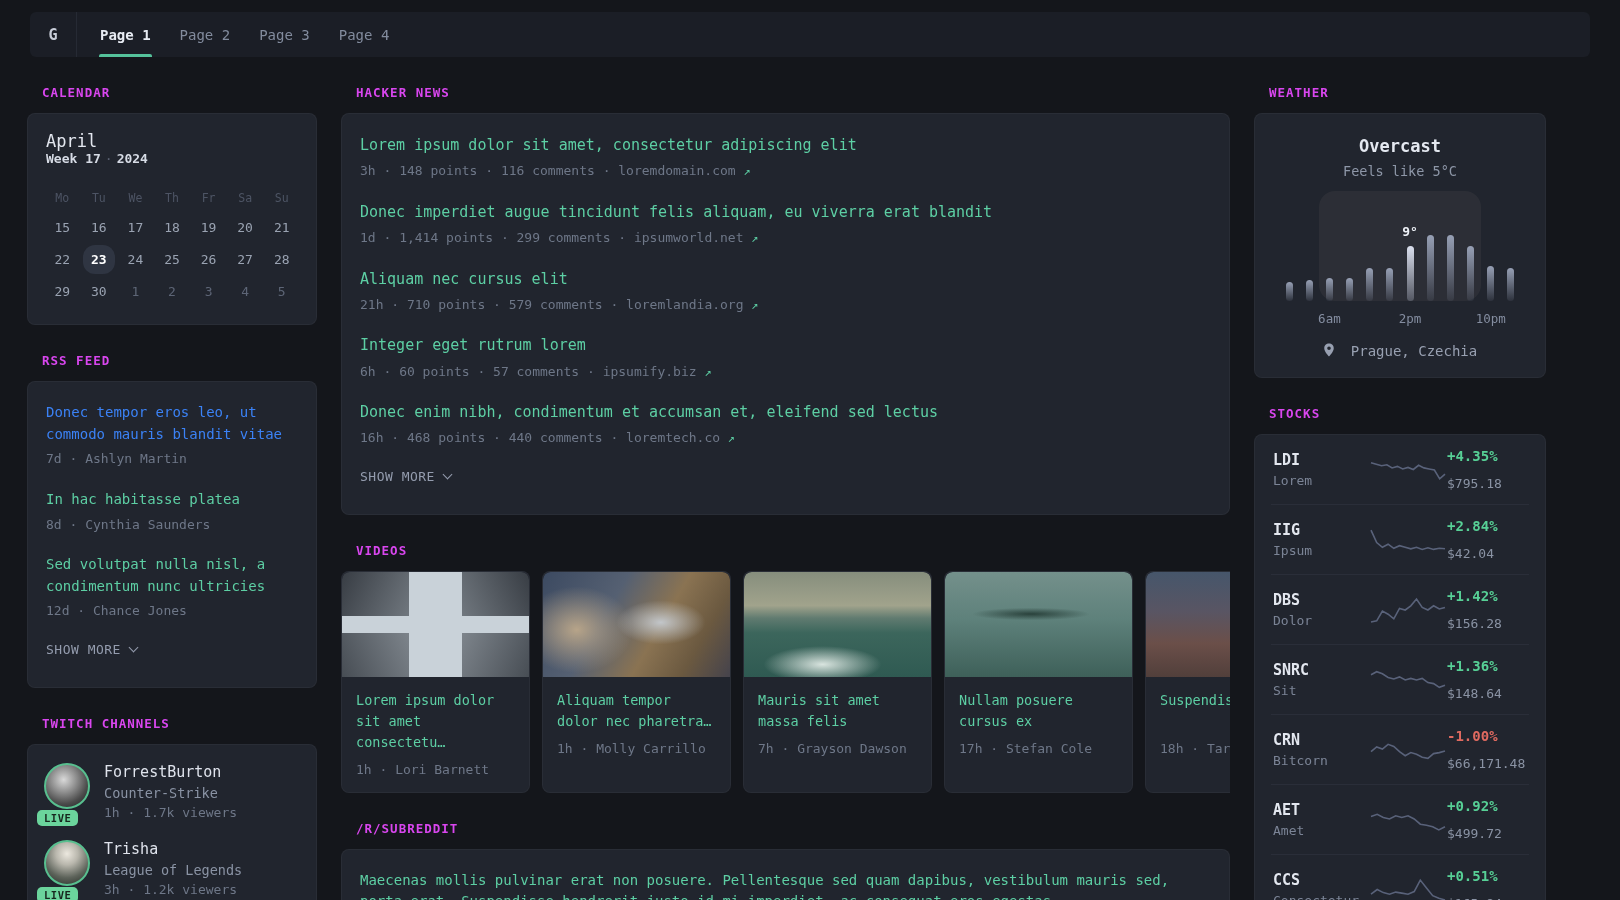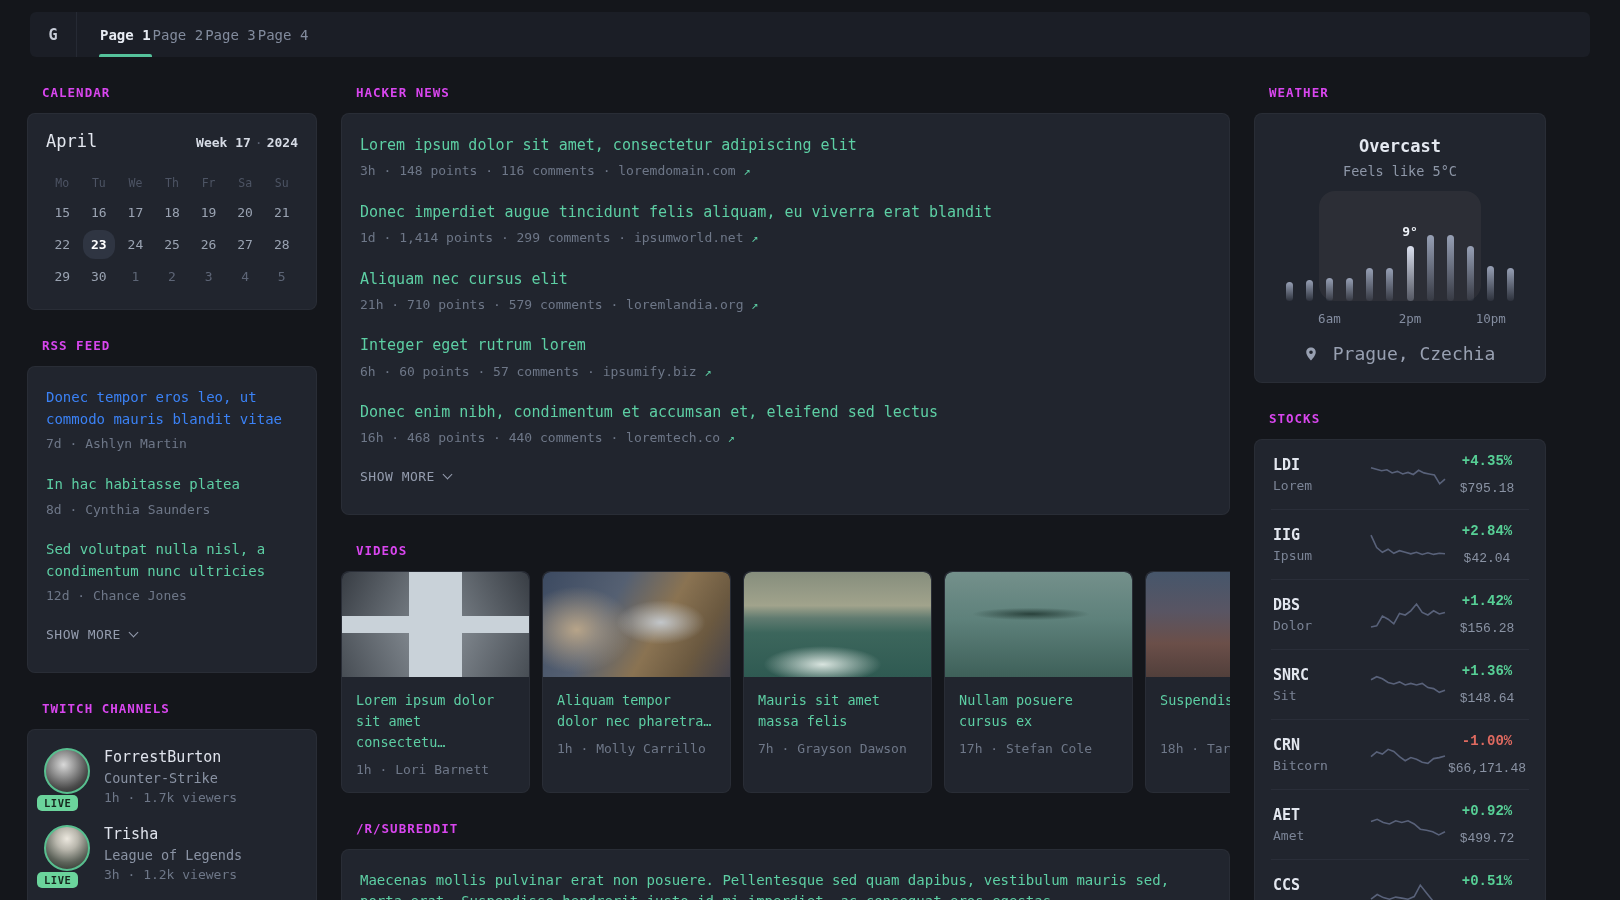--- a/index.html
+++ b/index.html
@@ -14,21 +14,21 @@
   .nav {
     margin:12px 30px 0 30px; height:45px; width:1560px;
     background:#1b1e26; border-radius:6px;
     display:flex; align-items:stretch;
   }
   .nav-logo {
     width:47px; display:flex; align-items:center; justify-content:center;
     font-weight:bold; font-size:15px; color:#c9ced9;
     border-right:1px solid #262a34;
   }
-  .nav-tabs { display:flex; align-items:stretch; padding-left:22px; }
+  .nav-tabs { display:flex; align-items:stretch; padding-left:22px; gap:27px; }
   .tab {
     background:none; border:none; cursor:pointer; position:relative;
     font-family:inherit; font-size:14px; color:#828b9d;
     display:flex; align-items:center; padding:0 1px;
   }
   .tab.active { color:#e8ecf3; font-weight:bold; }
   .tab.active::after {
     content:""; position:absolute; left:0; right:0; bottom:0;
     height:3px; background:#55c29b; border-radius:2px 2px 0 0;
   }
@@ -41,21 +41,21 @@
   .sec-title {
     font-size:12.5px; letter-spacing:1px; color:#d946ef;
     margin:0 0 13px 15px;
   }
   .card {
     background:#21252e; border:1px solid rgba(255,255,255,0.04);
     border-radius:8px;
   }
   
   .cal { padding:17px 16px 18px; }
-  .cal-head { display:flex; justify-content:space-between; align-items:baseline; padding:0 2px; }
+  .cal-head { display:flex; justify-content:space-between; align-items:baseline; padding:0 2px;flex-direction:column; }
   .cal-month { font-size:17px; color:#e3e7ef; }
   .cal-week { font-size:13px; color:#d6dbe5; font-weight:bold; }
   .cal-week .dot { color:#5a6172; font-weight:normal; padding:0 4px; }
   .cal-grid { display:grid; grid-template-columns:repeat(7,1fr); margin-top:20px; row-gap:3px; }
   .dow { text-align:center; font-size:11.5px; color:#4d5464; height:24px; line-height:24px; }
   .day { text-align:center; font-size:13px; color:#9aa3b2; height:29px; line-height:29px; }
   .day.outside { color:#5d6576; }
   .day.selected {
     background:#2f3542; border-radius:12px; color:#ffffff; font-weight:bold;
     width:32px; margin:0 auto;
@@ -152,32 +152,32 @@
   }
   .w-slot { flex:1; position:relative; display:flex; justify-content:center; align-items:flex-end; height:100%; }
   .w-bar {
     width:7px; border-radius:4px;
     background:linear-gradient(to bottom,#97a0b5 0%, rgba(130,140,162,0.12) 100%);
   }
   .w-bar.cur { background:linear-gradient(to bottom,#dbe0ee 0%, rgba(200,208,228,0.25) 100%); }
   .w-deg { position:absolute; font-size:13px; color:#eef1f7; font-weight:bold; white-space:nowrap; left:50%; transform:translateX(-50%); }
   .w-times { position:relative; height:16px; margin:10px 4px 0; }
   .w-time { position:absolute; transform:translateX(-50%); font-size:12.5px; color:#848da0; }
-  .w-loc { margin-top:16px; font-size:18px; color:#98a0b1; display:flex; align-items:center; justify-content:center; gap:16px; }
+  .w-loc { margin-top:16px; font-size:14px; color:#98a0b1; display:flex; justify-content:center; gap:16px; }
   .pin { width:12px; height:14px; fill:#98a0b1; }
   
   .stocks { padding:0 16px; }
   .stock { display:flex; align-items:center; padding:13px 2px; cursor:pointer; }
   .stock + .stock { border-top:1px solid #2a2e39; }
   .st-id { width:96px; flex:none; }
   .st-sym { font-size:15px; font-weight:bold; color:#e3e7ef; }
   .st-name { font-size:13px; color:#7b8496; margin-top:4px; }
   .spark { width:78px; height:32px; flex:none; }
   .spark polyline { stroke:#59627a; stroke-width:1.6; fill:none; }
-  .st-right { flex:1; text-align:center;font-family:Liberation Mono, monospace; }
+  .st-right { flex:1; text-align:left; }
   .st-chg { font-size:14px; font-weight:bold; }
   .st-chg.up { color:#57d096; }
   .st-chg.down { color:#e06a60; }
   .st-price { font-size:13px; color:#8a93a4; margin-top:12px; }
 </style>
 </head>
 <body>
 
 <header class="nav">
   <div class="nav-logo">G</div>

